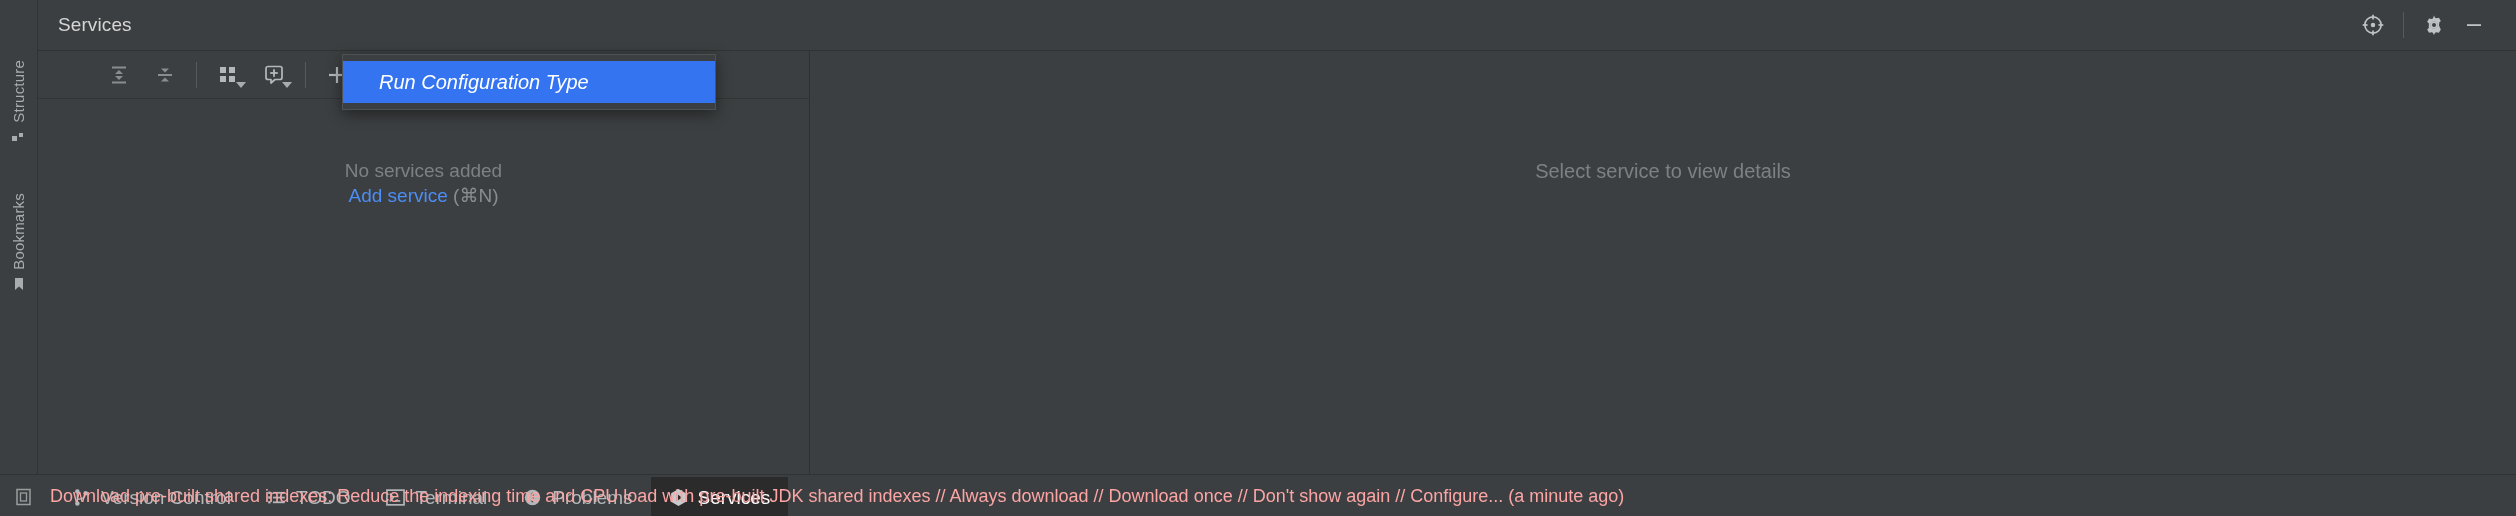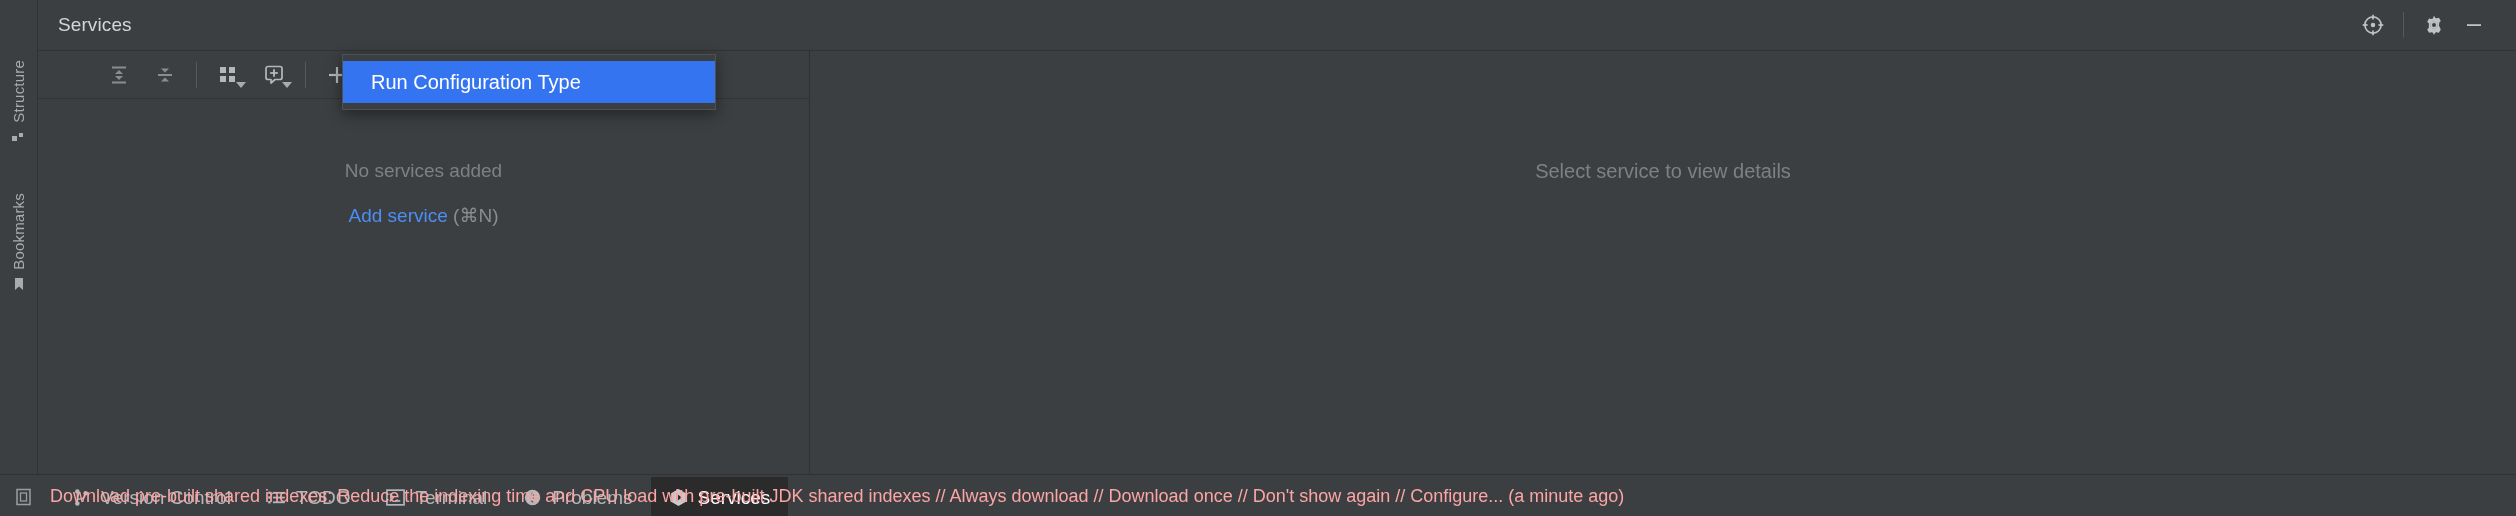--- a/index.html
+++ b/index.html
@@ -81,43 +81,44 @@
 
   .pane-body {
     flex: 1; position: relative;
     display: flex; flex-direction: column;
     align-items: center; justify-content: flex-start;
   }
   .empty-block {
     margin-top: 59px; text-align: center; width: 100%;
   }
   .empty-msg { font-size: 19px; color: #7D8183; line-height: 26px; }
-  .empty-action { margin-top: 20px; font-size: 19px; }
+  .empty-action { margin-top: 0; font-size: 19px; }
   .empty-action .link { color: #4C8DF6; cursor: default; }
   .empty-action .hint { color: #8A8D8F; }
 
   .right-pane {
     flex: 1; height: 100%;
     display: flex; align-items: flex-start; justify-content: center;
   }
   .right-msg { margin-top: 109px; font-size: 20px; color: #7D8183; }
 
   
   .popup {
     position: absolute; left: 342px; top: 54px; width: 374px;
     background: #3C3F41;
     border: 1px solid #4E5254;
     box-shadow: 0 4px 14px rgba(0,0,0,.45);
     padding: 6px 0 6px 0;
     z-index: 40;
   }
   .menu-item {
     height: 42px; display: flex; align-items: center;
-    padding-left: 28px; font-size: 20px; color: #CFD2D4; cursor: default;
+    padding-left: 36px; font-size: 20px; color: #CFD2D4; cursor: default;
     white-space: nowrap;
+    font-style: italic;
   }
   .menu-item.selected { background: #3574F0; color: #FFFFFF; }
   .menu-item.disabled { color: #77797B; }
 
   
   .tab-strip {
     position: absolute; left: 0; top: 474px; right: 0; height: 46px;
     background: #3C3F41;
     border-top: 1px solid #323232;
     display: flex; align-items: center; padding-left: 54px;

